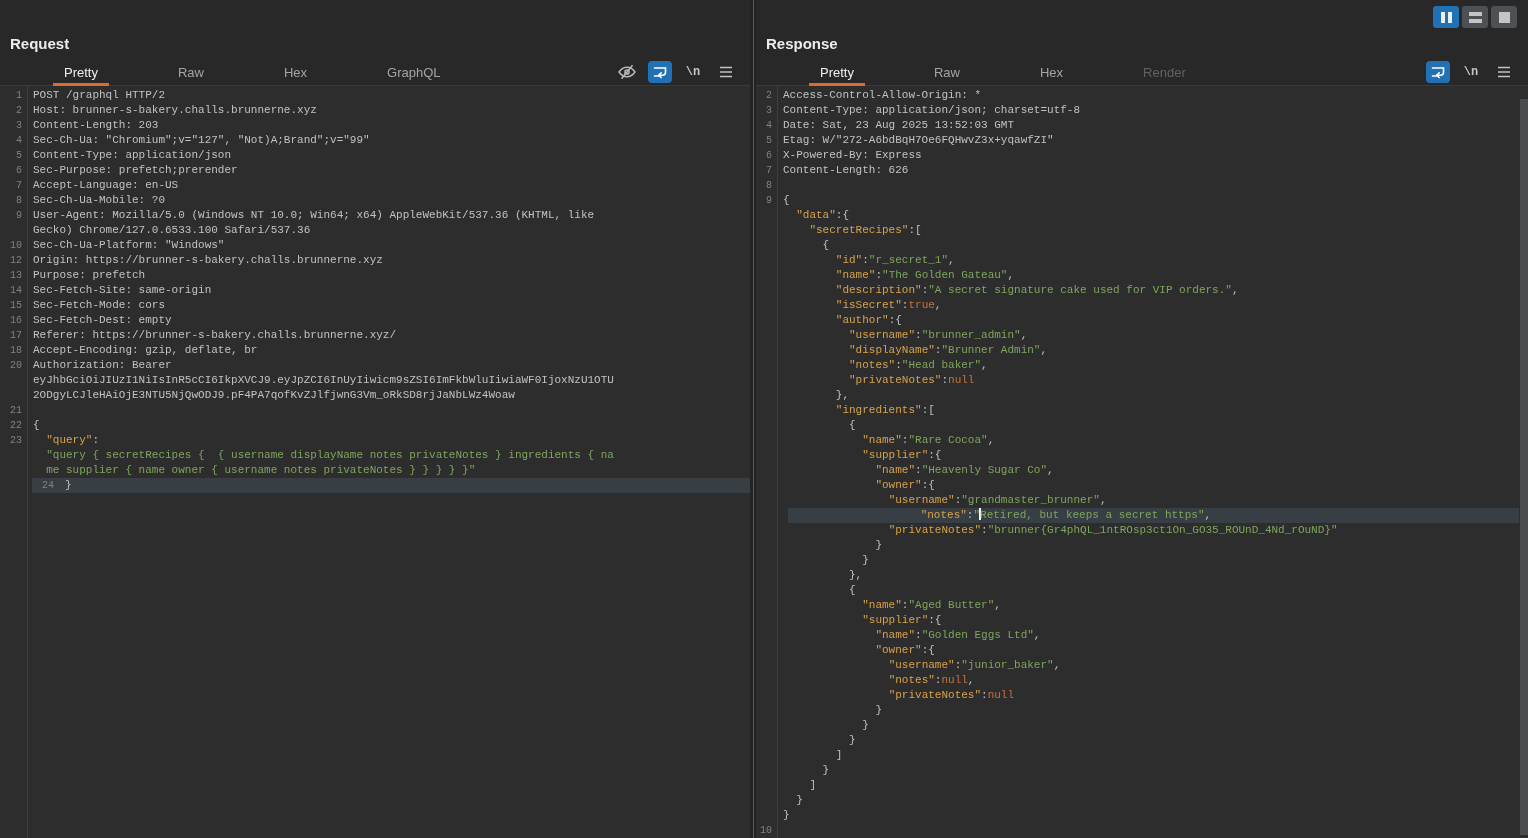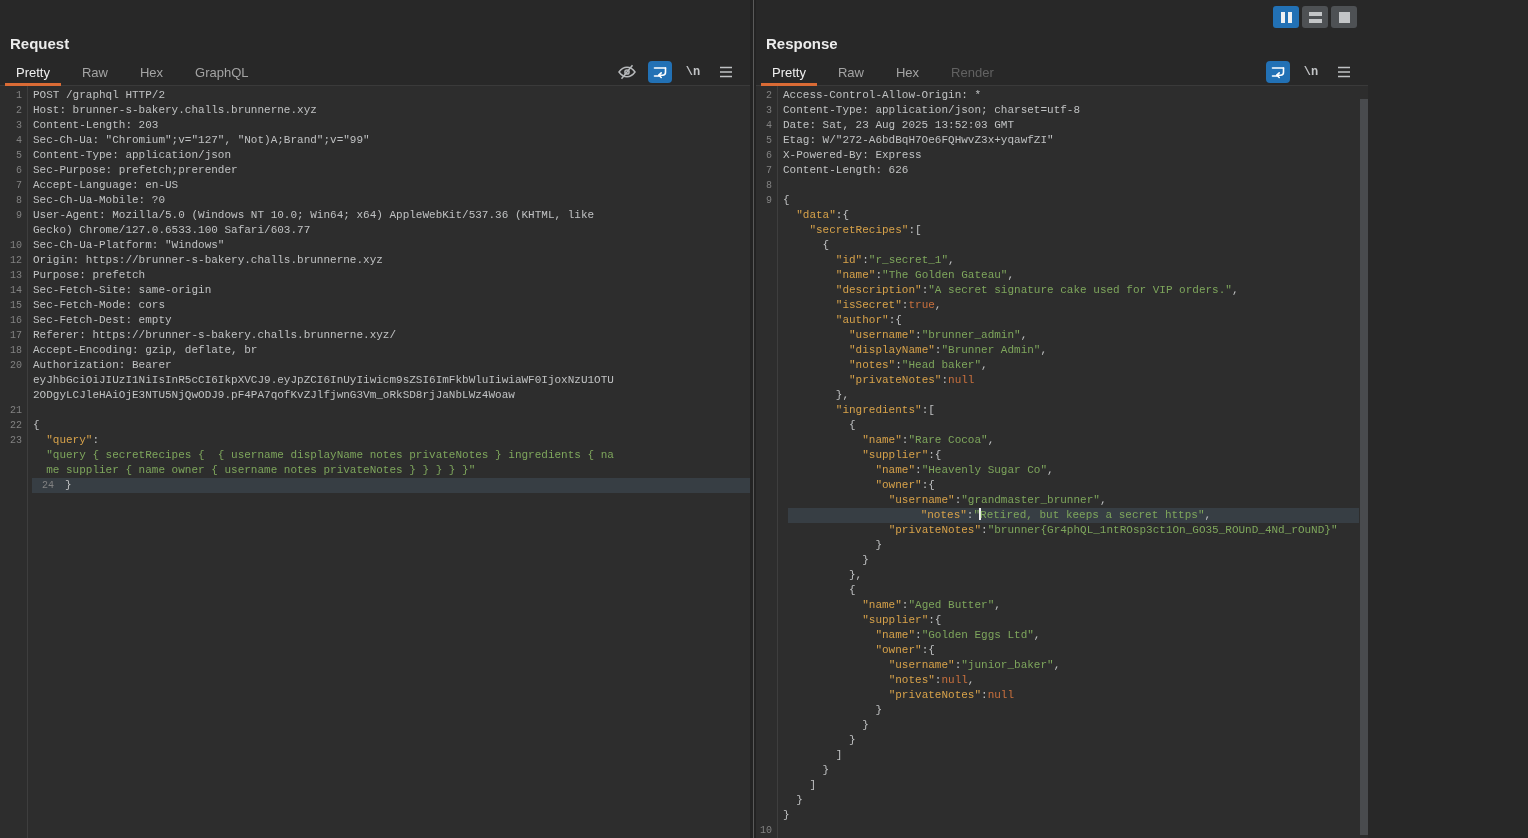--- a/index.html
+++ b/index.html
@@ -1,30 +1,30 @@
 <!DOCTYPE html>
 <html><head>
 <meta charset="utf-8">
 <style>
   html,body{margin:0;padding:0;background:#282828;width:1528px;height:838px;overflow:hidden;
     font-family:"Liberation Sans",sans-serif;-webkit-font-smoothing:antialiased;}
-  .stage{position:relative;width:1368px;height:838px;background:#282828;}
+  .stage{position:relative;width:1528px;height:838px;background:#282828;}
 
   .panel{position:absolute;top:0;bottom:0;}
   .req-panel{left:0;width:750px;}
   .resp-panel{left:756px;right:0;}
   .splitter{position:absolute;left:750px;width:6px;top:0;bottom:0;background:#232323;}
   .splitter .line{position:absolute;left:3px;top:0;bottom:0;width:1px;background:#5a5a5a;}
 
   .ptitle{position:absolute;top:32px;left:10px;height:24px;line-height:24px;
     font-weight:bold;font-size:15px;color:#ececec;}
 
   .tabrow{position:absolute;top:59px;left:0;right:0;height:26px;border-bottom:1px solid #3a3a3a;
     display:flex;align-items:stretch;}
-  .tab{padding:0 16px;display:flex;align-items:center;font-size:13px;color:#a4a4a4;position:relative;cursor:default;}
+  .tab{padding:0 16px;display:flex;align-items:center;font-size:13px;color:#a4a4a4;position:relative;cursor:default;margin-left:48px;}
   .tab.active{color:#f0f0f0;}
   .tab.active::after{content:"";position:absolute;left:5px;right:5px;bottom:-1px;height:3px;background:#da6b35;}
   .tab.disabled{color:#626262;}
   .toolbar{margin-left:auto;display:flex;align-items:center;gap:9px;padding-right:12px;}
   .tbtn{min-width:24px;height:22px;display:flex;align-items:center;justify-content:center;border-radius:4px;}
   .tbtn.active{background:#2271b5;}
   .nl-glyph{font-family:"Liberation Mono",monospace;font-size:12px;font-weight:bold;color:#c3c5c7;}
 
   .viewbtns{position:absolute;top:6px;right:11px;display:flex;gap:3px;}
   .vbtn{width:26px;height:22px;border-radius:3px;background:#4e5154;display:flex;align-items:center;justify-content:center;gap:3px;}
@@ -109,21 +109,21 @@
       <div class="inner" id="req-rows">
           <div class="crow"><span class="lnum">1</span><span><span class="tok-h">POST /graphql HTTP/2</span></span></div>
           <div class="crow"><span class="lnum">2</span><span><span class="tok-h">Host: brunner-s-bakery.challs.brunnerne.xyz</span></span></div>
           <div class="crow"><span class="lnum">3</span><span><span class="tok-h">Content-Length: 203</span></span></div>
           <div class="crow"><span class="lnum">4</span><span><span class="tok-h">Sec-Ch-Ua: "Chromium";v="127", "Not)A;Brand";v="99"</span></span></div>
           <div class="crow"><span class="lnum">5</span><span><span class="tok-h">Content-Type: application/json</span></span></div>
           <div class="crow"><span class="lnum">6</span><span><span class="tok-h">Sec-Purpose: prefetch;prerender</span></span></div>
           <div class="crow"><span class="lnum">7</span><span><span class="tok-h">Accept-Language: en-US</span></span></div>
           <div class="crow"><span class="lnum">8</span><span><span class="tok-h">Sec-Ch-Ua-Mobile: ?0</span></span></div>
           <div class="crow"><span class="lnum">9</span><span><span class="tok-h">User-Agent: Mozilla/5.0 (Windows NT 10.0; Win64; x64) AppleWebKit/537.36 (KHTML, like</span></span></div>
-          <div class="crow"><span class="lnum"></span><span><span class="tok-h">Gecko) Chrome/127.0.6533.100 Safari/603.77</span></span></div>
+          <div class="crow"><span class="lnum"></span><span><span class="tok-h">Gecko) Chrome/127.0.6533.100 Safari/537.36</span></span></div>
           <div class="crow"><span class="lnum">10</span><span><span class="tok-h">Sec-Ch-Ua-Platform: "Windows"</span></span></div>
           <div class="crow"><span class="lnum">12</span><span><span class="tok-h">Origin: https://brunner-s-bakery.challs.brunnerne.xyz</span></span></div>
           <div class="crow"><span class="lnum">13</span><span><span class="tok-h">Purpose: prefetch</span></span></div>
           <div class="crow"><span class="lnum">14</span><span><span class="tok-h">Sec-Fetch-Site: same-origin</span></span></div>
           <div class="crow"><span class="lnum">15</span><span><span class="tok-h">Sec-Fetch-Mode: cors</span></span></div>
           <div class="crow"><span class="lnum">16</span><span><span class="tok-h">Sec-Fetch-Dest: empty</span></span></div>
           <div class="crow"><span class="lnum">17</span><span><span class="tok-h">Referer: https://brunner-s-bakery.challs.brunnerne.xyz/</span></span></div>
           <div class="crow"><span class="lnum">18</span><span><span class="tok-h">Accept-Encoding: gzip, deflate, br</span></span></div>
           <div class="crow"><span class="lnum">20</span><span><span class="tok-h">Authorization: Bearer</span></span></div>
           <div class="crow"><span class="lnum"></span><span><span class="tok-h">eyJhbGciOiJIUzI1NiIsInR5cCI6IkpXVCJ9.eyJpZCI6InUyIiwicm9sZSI6ImFkbWluIiwiaWF0IjoxNzU1OTU</span></span></div>

